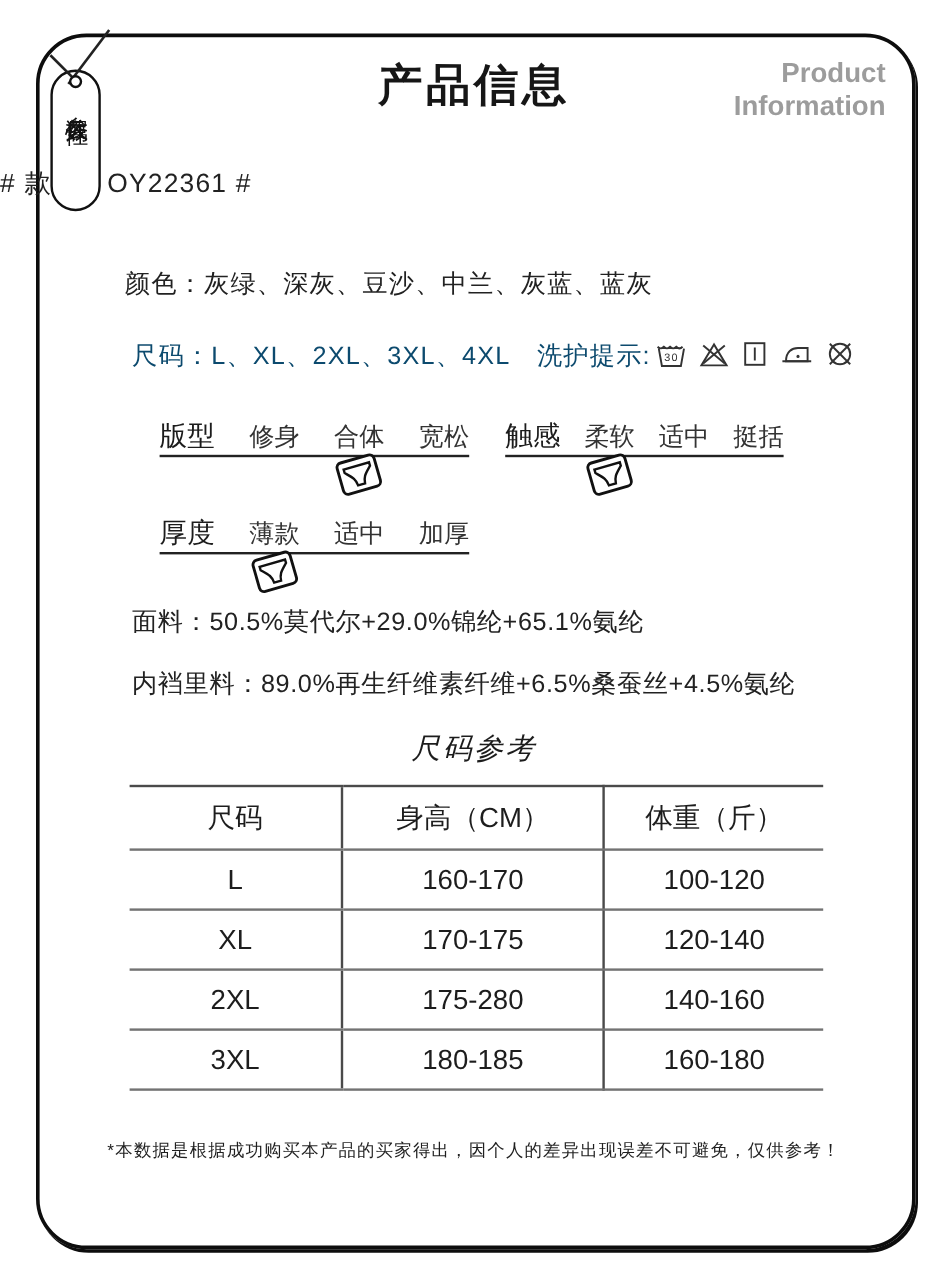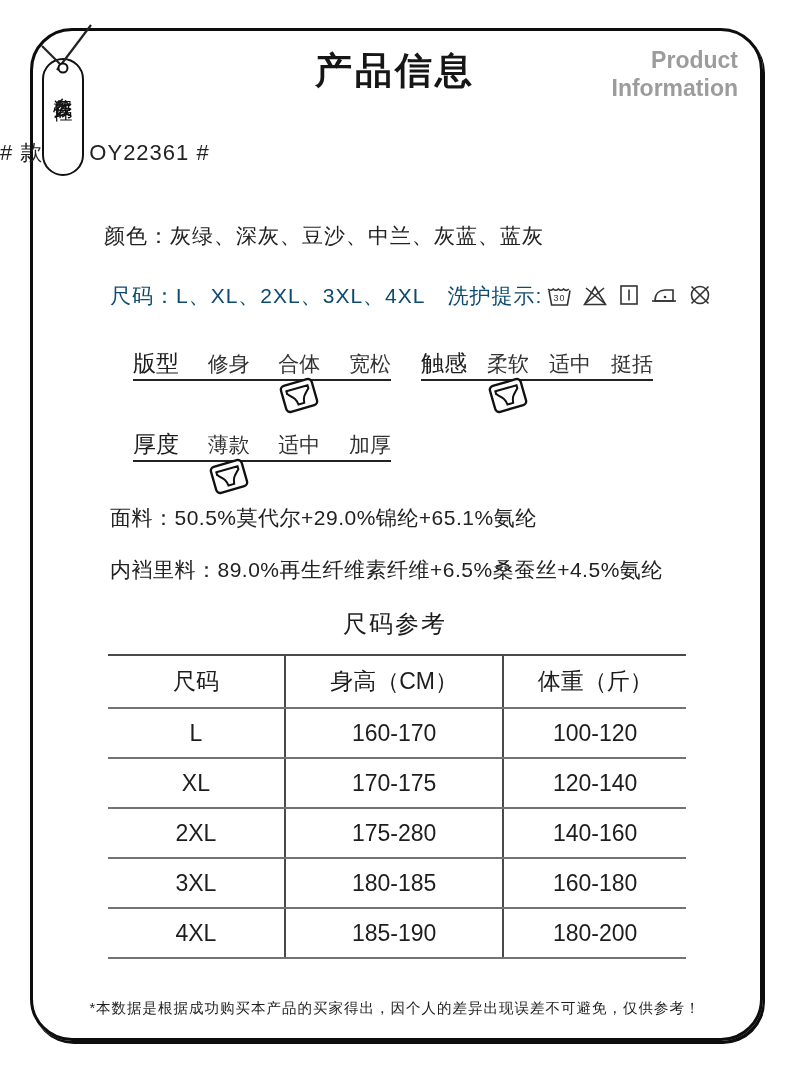--- a/index.html
+++ b/index.html
@@ -57,21 +57,21 @@
   .marker {
     position:absolute; left:50%; top:100%; margin-top:1px;
     transform:translateX(-50%) rotate(-16deg); z-index:3; width:36px; height:33px;
   }
 
   
   .fabric { margin:42px 0 0 110px; font-size:21px; color:#222; letter-spacing:0.5px; }
   .fabric div { margin-bottom:24px; }
 
   
-  .table-title { margin-top:14px; text-align:center; font-size:24px; color:#1c1c1c; letter-spacing:2px; }
+  .table-title { margin-top:14px; text-align:center; font-size:24px; color:#1c1c1c; letter-spacing:2px;font-style:italic; }
   table { width:578px; margin:14px 0 0 108px; border-collapse:collapse; table-layout:fixed; }
   col.c1 { width:30.6%; } col.c2 { width:37.8%; } col.c3 { width:31.6%; }
   th, td {
     border-top:2px solid #4a4a4a; border-bottom:2px solid #737373;
     text-align:center; font-weight:400; color:#1d1d1d;
   }
   th { height:53px; font-size:23px; }
   td { height:50px; font-size:23px; }
   th:nth-child(2), td:nth-child(2) { border-left:2px solid #4a4a4a; border-right:2px solid #4a4a4a; }
 
@@ -212,23 +212,18 @@
       <tr>
         <td>2XL</td>
         <td>175-280</td>
         <td>140-160</td>
       </tr>
       <tr>
         <td>3XL</td>
         <td>180-185</td>
         <td>160-180</td>
       </tr>
-      <tr>
-        <td>4XL</td>
-        <td>185-190</td>
-        <td>180-200</td>
-      </tr>
     </tbody>
   </table>
 
   <div class="footnote">*本数据是根据成功购买本产品的买家得出，因个人的差异出现误差不可避免，仅供参考！</div>
 
 </div>
 
 </body></html>

